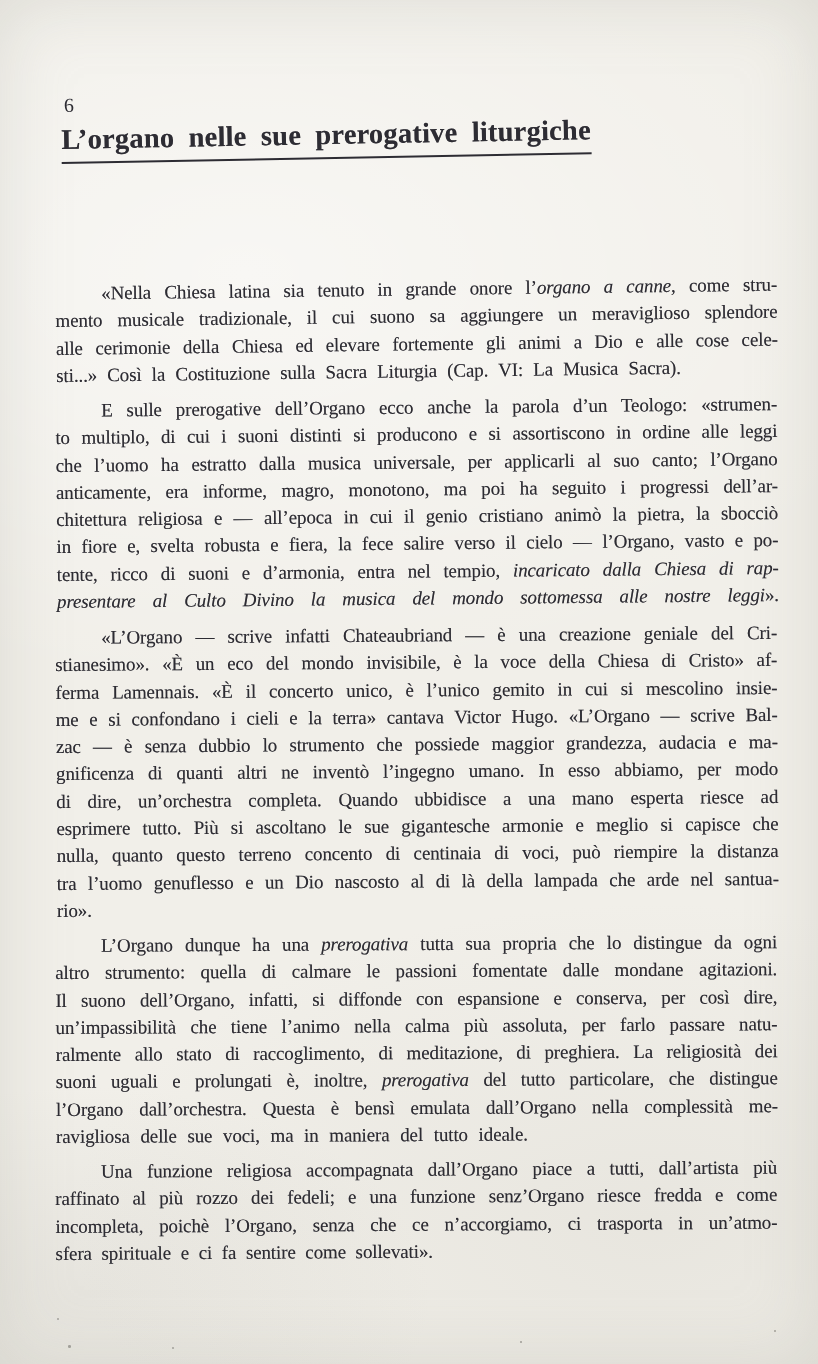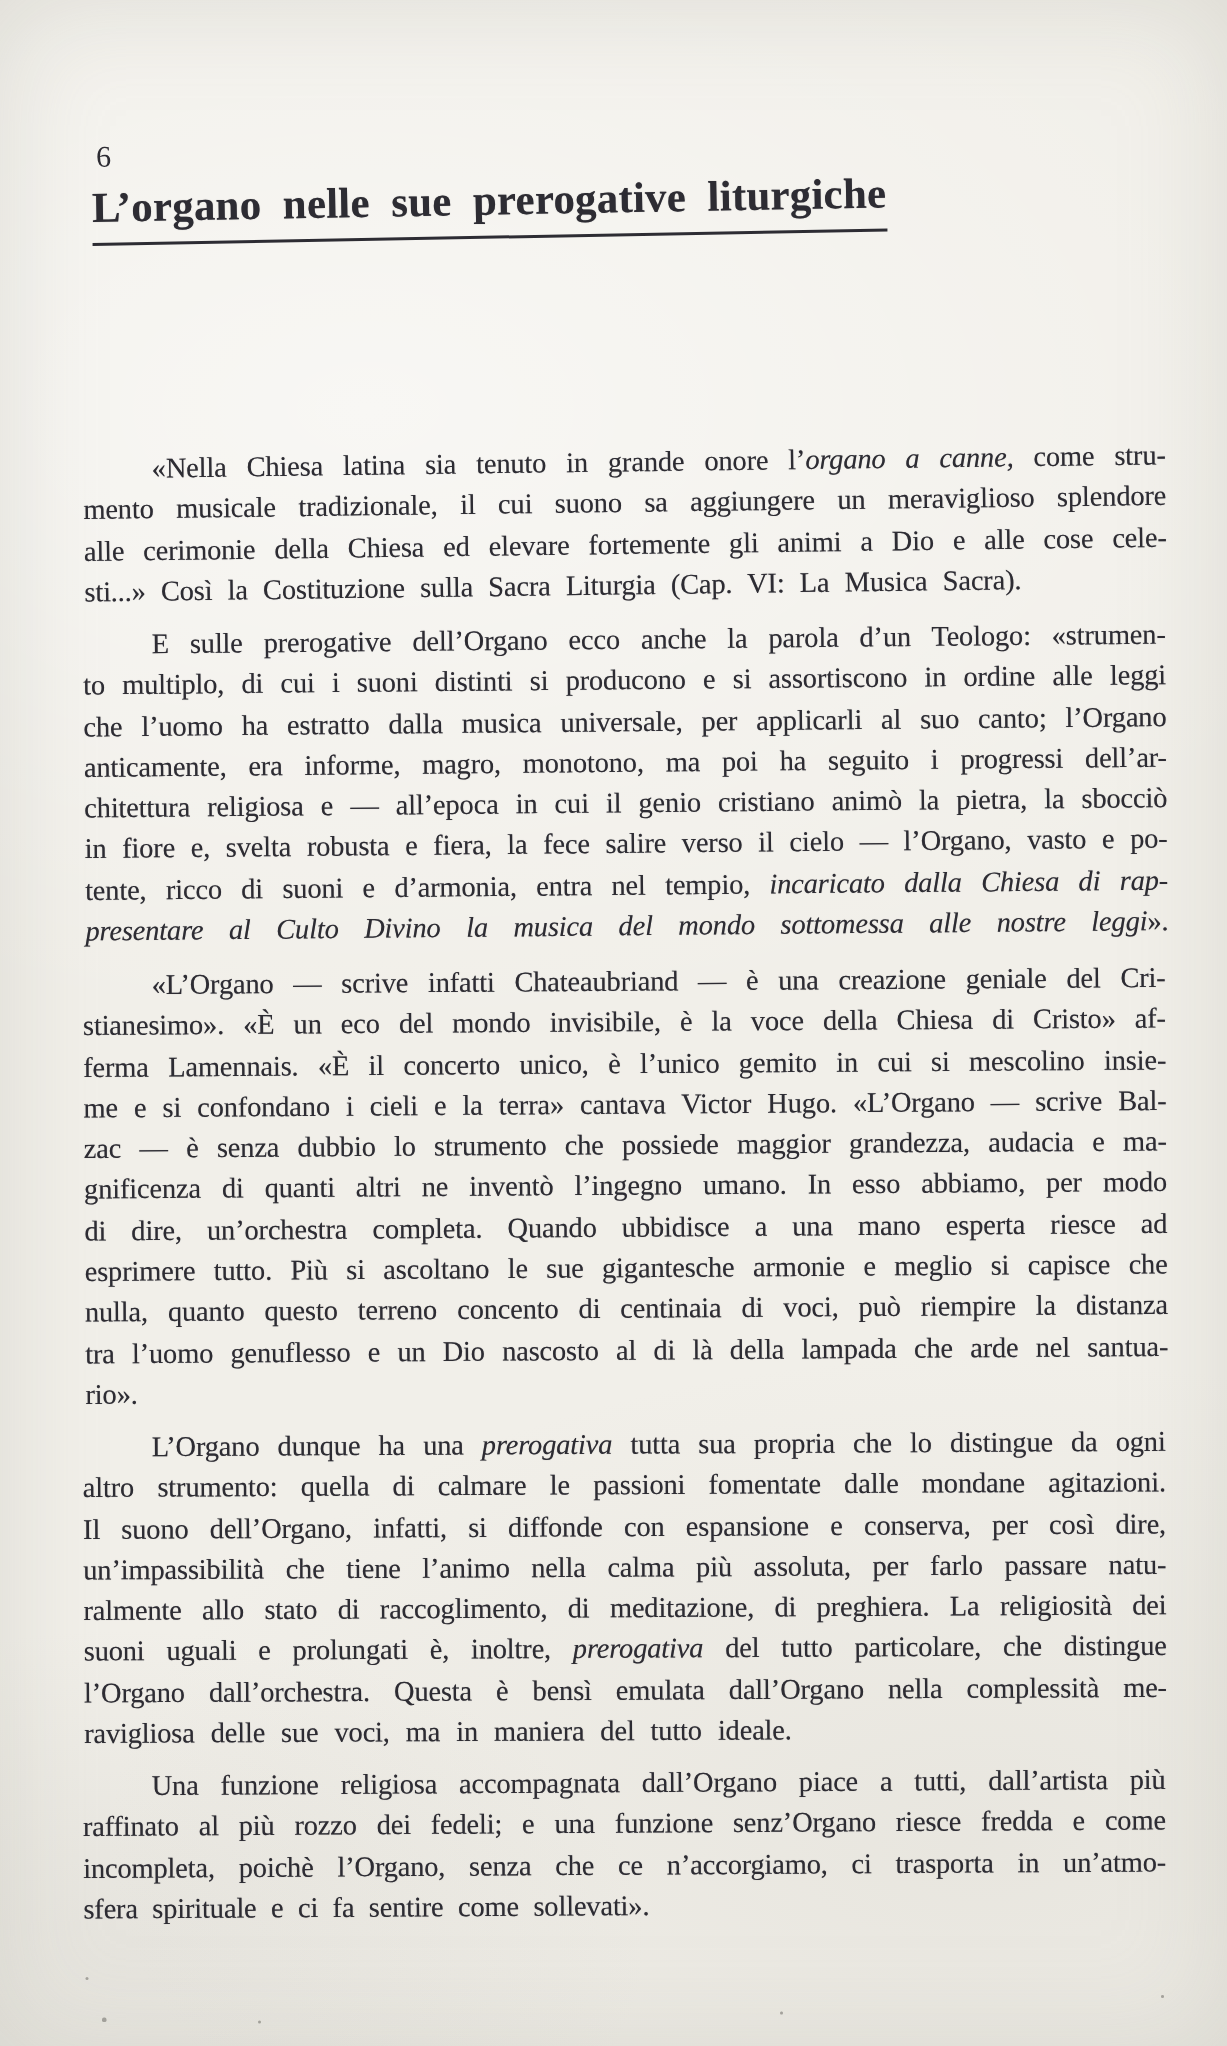--- a/index.html
+++ b/index.html
@@ -32,21 +32,21 @@
     transform:rotate(-1.05deg);transform-origin:0 0;
   }
   .title{
     margin:0;display:inline-block;
     font-size:28.5px;font-weight:bold;line-height:32px;
     letter-spacing:0.2px;word-spacing:7px;white-space:nowrap;
     padding-bottom:6px;border-bottom:2.5px solid var(--ink);
     text-shadow:0 0 0.5px rgba(45,44,51,0.55);
   }
   .body{
-    position:absolute;left:55px;top:300px;width:722px;
+    position:absolute;left:55px;top:280px;width:722px;
     font-size:19px;letter-spacing:-0.12px;
     text-shadow:0 0 0.45px rgba(45,44,51,0.5);
   }
   .para{margin:0 0 8px 0;transform-origin:0 0;}
   .rot1{transform:rotate(-0.75deg);}
   .rot2{transform:rotate(-0.55deg);}
   .rot3{transform:rotate(-0.40deg);}
   .rot4{transform:rotate(-0.30deg);}
   .rot5{transform:rotate(-0.35deg);}
   .line{

